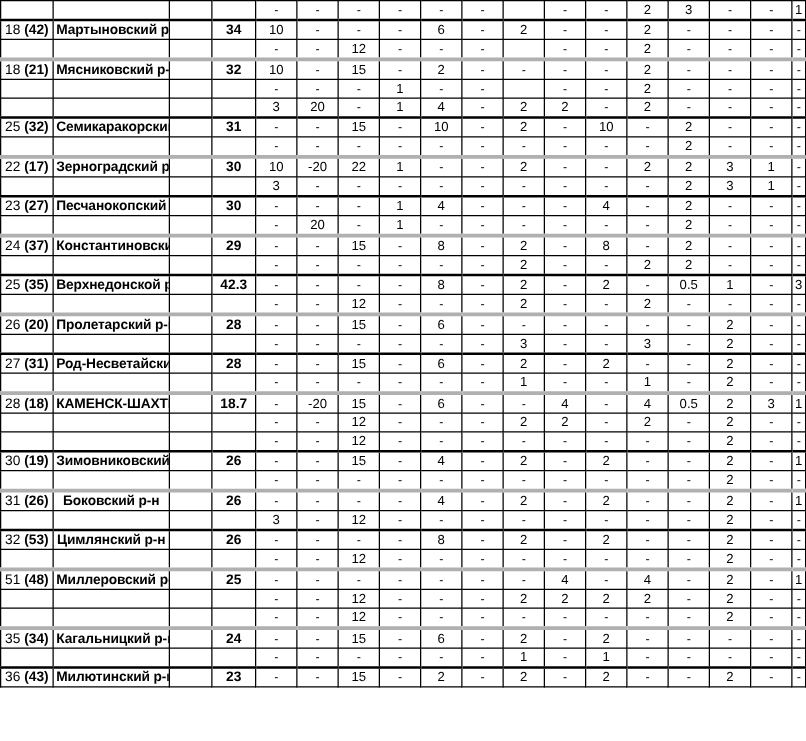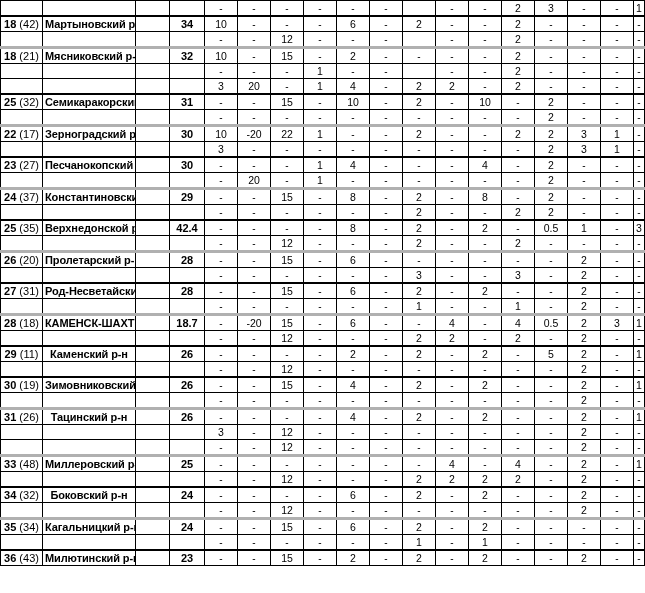--- a/index.html
+++ b/index.html
@@ -37,22 +37,22 @@
   col.c-name{width:93px;}
   col.c-pad{width:34px;}
   col.c-score{width:35px;}
   col.c-d{width:33px;}
 
   td.rank{
     text-align:center;
     font-size:11px;
     padding-right:4px;
   }
-  td.rank .num{font-weight:bold;}
-  td.rank .par{font-weight:normal;}
+  td.rank .num{font-weight:normal;}
+  td.rank .par{font-weight:bold;}
   td.name{
     text-align:left;
     font-weight:bold;
     font-size:11px;
     padding-left:5px;
     letter-spacing:-0.1px;
   }
   td.score{
     font-weight:bold;
     font-size:11px;
@@ -370,21 +370,21 @@
           <td>2</td>
           <td>2</td>
           <td class="dash">-</td>
           <td class="dash">-</td>
           <td class="dash">-</td>
         </tr>
         <tr class="grouptop">
           <td class="rank"><span class="num">25</span><span class="par"> (35)</span></td>
           <td class="name">Верхнедонской р-н</td>
           <td class="blank"></td>
-          <td class="score">42.4</td>
+          <td class="score">42.3</td>
           <td class="dash">-</td>
           <td class="dash">-</td>
           <td class="dash">-</td>
           <td class="dash">-</td>
           <td>8</td>
           <td class="dash">-</td>
           <td>2</td>
           <td class="dash">-</td>
           <td>2</td>
           <td class="dash">-</td>
@@ -526,40 +526,20 @@
           <td class="dash">-</td>
           <td>2</td>
           <td>2</td>
           <td class="dash">-</td>
           <td>2</td>
           <td class="dash">-</td>
           <td>2</td>
           <td class="dash">-</td>
           <td class="dash">-</td>
         </tr>
-        <tr class="grouptop">
-          <td class="rank"><span class="num">29</span><span class="par"> (11)</span></td>
-          <td class="name">Каменский р-н</td>
-          <td class="blank"></td>
-          <td class="score">26</td>
-          <td class="dash">-</td>
-          <td class="dash">-</td>
-          <td class="dash">-</td>
-          <td class="dash">-</td>
-          <td>2</td>
-          <td class="dash">-</td>
-          <td>2</td>
-          <td class="dash">-</td>
-          <td>2</td>
-          <td class="dash">-</td>
-          <td>5</td>
-          <td>2</td>
-          <td class="dash">-</td>
-          <td>1</td>
-        </tr>
         <tr class="sub">
           <td class="rank"></td>
           <td class="name"></td>
           <td class="blank"></td>
           <td class="score"></td>
           <td class="dash">-</td>
           <td class="dash">-</td>
           <td>12</td>
           <td class="dash">-</td>
           <td class="dash">-</td>
@@ -608,21 +588,21 @@
           <td class="dash">-</td>
           <td class="dash">-</td>
           <td class="dash">-</td>
           <td class="dash">-</td>
           <td>2</td>
           <td class="dash">-</td>
           <td class="dash">-</td>
         </tr>
         <tr class="grouptop band">
           <td class="rank"><span class="num">31</span><span class="par"> (26)</span></td>
-          <td class="name">Тацинский р-н</td>
+          <td class="name">Боковский р-н</td>
           <td class="blank"></td>
           <td class="score">26</td>
           <td class="dash">-</td>
           <td class="dash">-</td>
           <td class="dash">-</td>
           <td class="dash">-</td>
           <td>4</td>
           <td class="dash">-</td>
           <td>2</td>
           <td class="dash">-</td>
@@ -646,20 +626,40 @@
           <td class="dash">-</td>
           <td class="dash">-</td>
           <td class="dash">-</td>
           <td class="dash">-</td>
           <td class="dash">-</td>
           <td class="dash">-</td>
           <td>2</td>
           <td class="dash">-</td>
           <td class="dash">-</td>
         </tr>
+        <tr class="grouptop">
+          <td class="rank"><span class="num">32</span><span class="par"> (53)</span></td>
+          <td class="name">Цимлянский р-н</td>
+          <td class="blank"></td>
+          <td class="score">26</td>
+          <td class="dash">-</td>
+          <td class="dash">-</td>
+          <td class="dash">-</td>
+          <td class="dash">-</td>
+          <td>8</td>
+          <td class="dash">-</td>
+          <td>2</td>
+          <td class="dash">-</td>
+          <td>2</td>
+          <td class="dash">-</td>
+          <td class="dash">-</td>
+          <td>2</td>
+          <td class="dash">-</td>
+          <td class="dash">-</td>
+        </tr>
         <tr class="sub">
           <td class="rank"></td>
           <td class="name"></td>
           <td class="blank"></td>
           <td class="score"></td>
           <td class="dash">-</td>
           <td class="dash">-</td>
           <td>12</td>
           <td class="dash">-</td>
           <td class="dash">-</td>
@@ -667,21 +667,21 @@
           <td class="dash">-</td>
           <td class="dash">-</td>
           <td class="dash">-</td>
           <td class="dash">-</td>
           <td class="dash">-</td>
           <td>2</td>
           <td class="dash">-</td>
           <td class="dash">-</td>
         </tr>
         <tr class="grouptop band">
-          <td class="rank"><span class="num">33</span><span class="par"> (48)</span></td>
+          <td class="rank"><span class="num">51</span><span class="par"> (48)</span></td>
           <td class="name">Миллеровский р-н</td>
           <td class="blank"></td>
           <td class="score">25</td>
           <td class="dash">-</td>
           <td class="dash">-</td>
           <td class="dash">-</td>
           <td class="dash">-</td>
           <td class="dash">-</td>
           <td class="dash">-</td>
           <td class="dash">-</td>
@@ -701,40 +701,20 @@
           <td class="dash">-</td>
           <td class="dash">-</td>
           <td>12</td>
           <td class="dash">-</td>
           <td class="dash">-</td>
           <td class="dash">-</td>
           <td>2</td>
           <td>2</td>
           <td>2</td>
           <td>2</td>
-          <td class="dash">-</td>
-          <td>2</td>
-          <td class="dash">-</td>
-          <td class="dash">-</td>
-        </tr>
-        <tr class="grouptop">
-          <td class="rank"><span class="num">34</span><span class="par"> (32)</span></td>
-          <td class="name">Боковский р-н</td>
-          <td class="blank"></td>
-          <td class="score">24</td>
-          <td class="dash">-</td>
-          <td class="dash">-</td>
-          <td class="dash">-</td>
-          <td class="dash">-</td>
-          <td>6</td>
-          <td class="dash">-</td>
-          <td>2</td>
-          <td class="dash">-</td>
-          <td>2</td>
-          <td class="dash">-</td>
           <td class="dash">-</td>
           <td>2</td>
           <td class="dash">-</td>
           <td class="dash">-</td>
         </tr>
         <tr class="sub">
           <td class="rank"></td>
           <td class="name"></td>
           <td class="blank"></td>
           <td class="score"></td>

